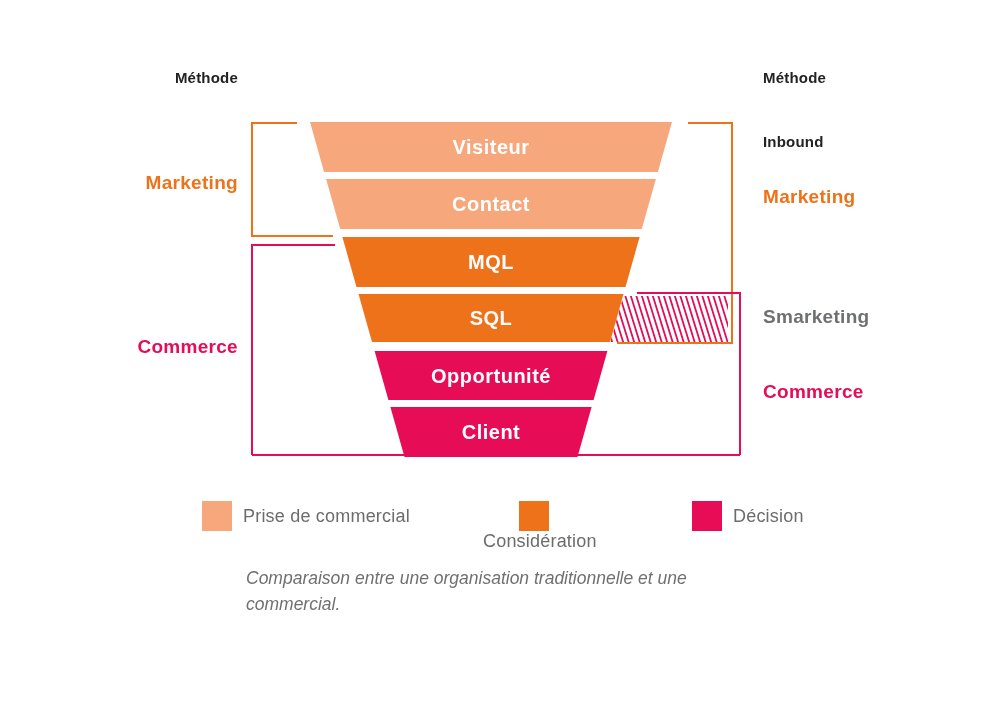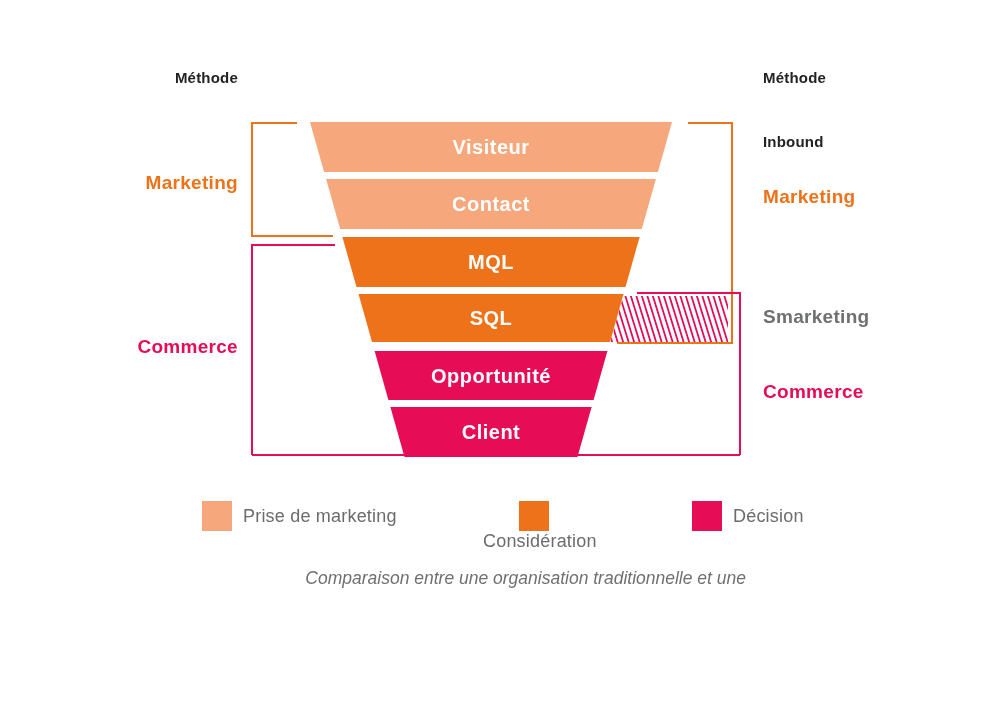--- a/index.html
+++ b/index.html
@@ -11,21 +11,21 @@
   .hdr-right{top:66px;left:763px;text-align:left;}
   .sl{position:absolute;font-size:19px;font-weight:700;letter-spacing:.3px;white-space:nowrap;}
   .sl-right{left:763px;}
   .sl-left{right:762px;text-align:right;}
   #diagram{position:absolute;left:0;top:0;width:1000px;height:720px;}
   #diagram text{font:700 20px "Liberation Sans",sans-serif;fill:#ffffff;letter-spacing:.5px;}
   .bracket{fill:none;stroke-width:2;}
   .legend-item{position:absolute;top:501px;height:30px;display:flex;align-items:center;}
   .swatch{width:30px;height:30px;display:inline-block;flex:0 0 auto;}
   .legend-label{margin-left:11px;font-size:18px;color:#6C6C6C;letter-spacing:.2px;white-space:nowrap;}
-  .caption{position:absolute;left:246px;top:566px;width:500px;text-align:right;
+  .caption{position:absolute;left:246px;top:566px;width:500px;text-align:left;
            font-style:italic;font-size:17.5px;line-height:25.5px;color:#707070;}
   .caption span{display:block;}
 </style>
 </head>
 <body>
 
 <svg id="diagram" viewBox="0 0 1000 720">
   <defs>
     <clipPath id="hatchClip">
       <polygon points="623.3,296 728,296 728,342 610.3,342"></polygon>
@@ -75,27 +75,28 @@
 
 <div class="sl sl-left" style="top: 172px; color: rgb(238, 114, 25);">Marketing</div>
 <div class="sl sl-left" style="top: 336px; color: rgb(230, 12, 85);">Commerce</div>
 <div class="sl sl-right" style="top: 186px; color: rgb(238, 114, 25);">Marketing</div>
 <div class="sl sl-right" style="top: 306px; color: rgb(110, 112, 114);">Smarketing</div>
 <div class="sl sl-right" style="top: 381px; color: rgb(230, 12, 85);">Commerce</div>
 
 <div>
   <div class="legend-item" style="left:202px;">
     <span class="swatch" style="background: rgb(246, 167, 123);"></span>
-    <span class="legend-label">Prise de marketing</span>
+    <span class="legend-label">Prise de commercial</span>
   </div>
   <div class="legend-item" style="left:472px;flex-direction:column;">
     <span class="swatch" style="background: rgb(238, 114, 25);"></span>
     <span class="legend-label">Considération</span>
   </div>
   <div class="legend-item" style="left:692px;">
     <span class="swatch" style="background: rgb(230, 12, 85);"></span>
     <span class="legend-label">Décision</span>
   </div>
 </div>
 
 <div class="caption">
   <span>Comparaison entre une organisation traditionnelle et une</span>
+  <span>commercial.</span>
 </div>
 
 </body></html>

